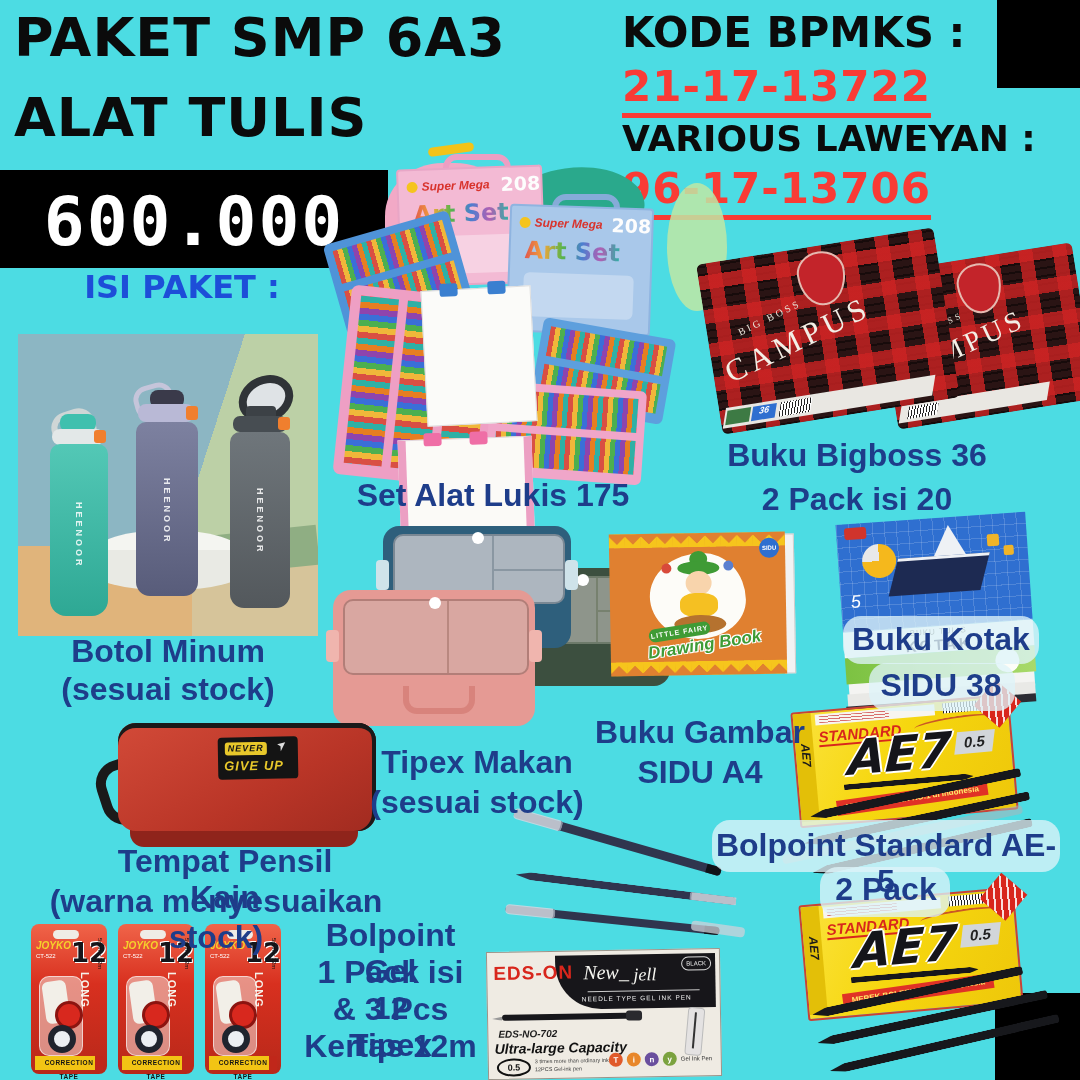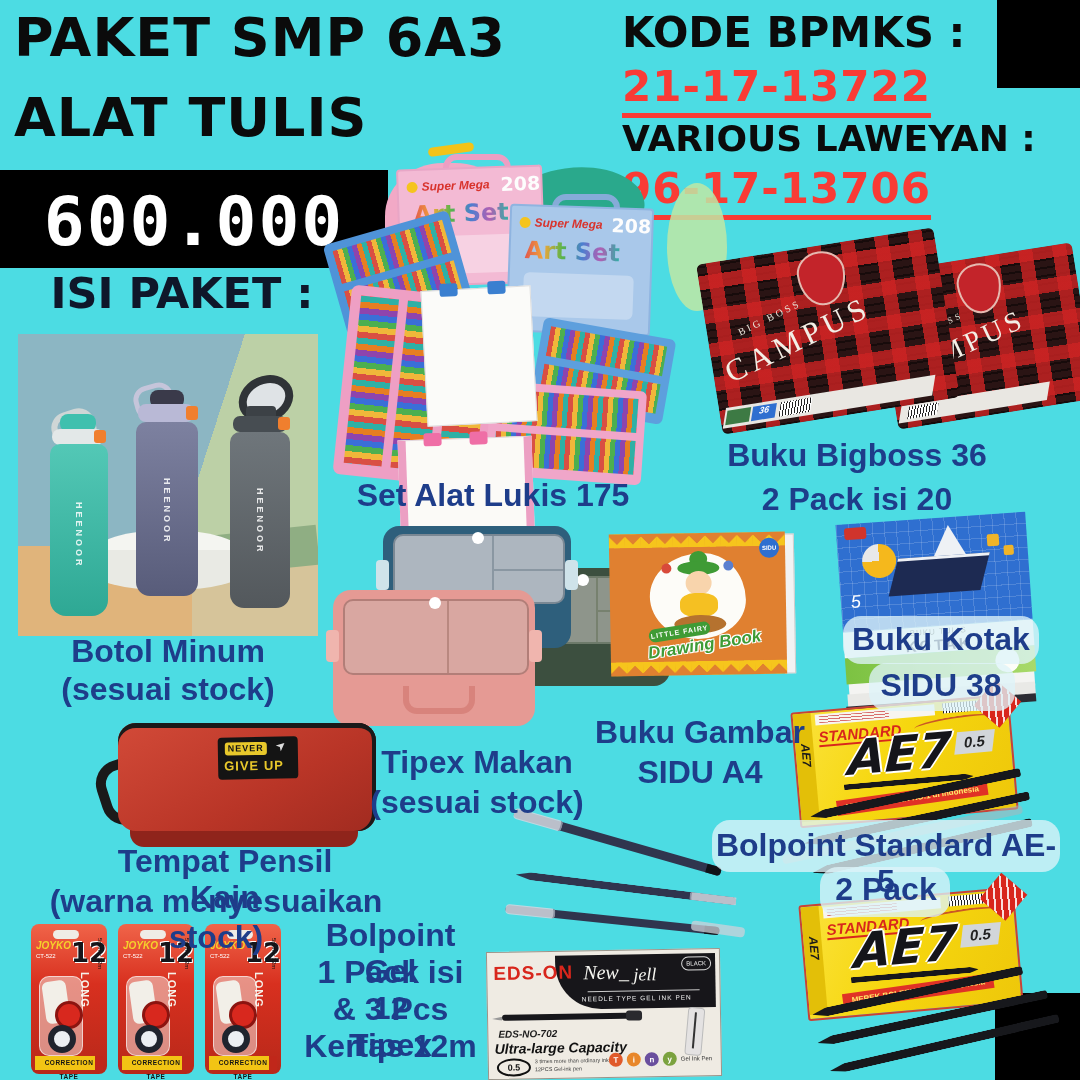--- a/index.html
+++ b/index.html
@@ -5,21 +5,21 @@
   html,body{margin:0;padding:0;background:#222;}
   #canvas{position:relative;width:1080px;height:1080px;background:#4CDCE3;overflow:hidden;
           font-family:"Liberation Sans",sans-serif;}
   .abs{position:absolute;}
   
   .title{font-family:"DejaVu Sans",sans-serif;font-weight:800;color:#0b0b0b;font-size:54px;letter-spacing:1px;}
   .kode{font-family:"DejaVu Sans",sans-serif;font-weight:800;color:#0b0b0b;}
   .code-red{font-family:"DejaVu Sans",sans-serif;font-weight:800;color:#F93B35;
             border-bottom:5px solid #F93B35;padding-bottom:2px;display:inline-block;letter-spacing:1px;}
   .price{font-family:"DejaVu Sans Mono",monospace;font-weight:bold;color:#ffffff;font-size:68px;letter-spacing:2px;}
-  .isi{font-family:"DejaVu Sans",sans-serif;font-weight:800;color:#0f172a;font-size:43px;}
+  .isi{font-family:"DejaVu Sans",sans-serif;font-weight:800;color:#1d4ed8;font-size:32px;}
   .lbl{font-weight:700;color:#1E3D8A;text-align:center;font-size:32px;line-height:1.12;z-index:20;}
   .pill{background:rgba(222,243,248,.78);border-radius:18px;z-index:19;}
   
   .blk{background:#000;}
   .tip-left{clip-path:polygon(0 50%,7% 0,100% 0,100% 100%,7% 100%);}
   .tip-right{clip-path:polygon(0 0,93% 0,100% 50%,93% 100%,0 100%);}
   .vtext{writing-mode:vertical-rl;text-orientation:mixed;}
   .prod{z-index:5;}
   
   .sticks-h{background:repeating-linear-gradient(90deg,#d94f43 0 5px,#f0b73a 5px 10px,#4caf50 10px 15px,#3a6fd8 15px 20px,#8e44ad 20px 25px,#e67e22 25px 30px,#2fb0a5 30px 35px);}
@@ -260,21 +260,21 @@
       <div class="abs" style="left:2px;top:134px;width:190px;height:26px;background:linear-gradient(90deg,#7cc242,#a8d96a);">
         <div class="abs" style="left:150px;top:1px;width:24px;height:24px;background:#fdfdf8;border-radius:50%;"></div>
       </div>
     </div>
   </div>
   <div class="abs pill" style="left:843px;top:616px;width:196px;height:48px;"></div>
   <div class="abs pill" style="left:869px;top:663px;width:146px;height:48px;"></div>
   <div class="abs lbl" style="left:845px;top:622px;width:192px;">Buku Kotak</div>
   <div class="abs lbl" style="left:845px;top:668px;width:192px;">SIDU 38</div>
 
-  <div class="abs prod" style="left:90px;top:715px;width:280px;height:140px;">
+  <div class="abs prod" style="left:90px;top:715px;width:280px;height:140px;font-style:italic;">
     <div class="abs" style="left:8px;top:40px;width:56px;height:46px;border:10px solid #1a1a1a;border-radius:24px;transform:rotate(-18deg);"></div>
     <div class="abs" style="left:40px;top:106px;width:228px;height:26px;background:#8f241b;border-radius:0 0 14px 14px;"></div>
     <div class="abs" style="left:28px;top:8px;width:258px;height:108px;background:linear-gradient(150deg,#d24a38,#b93527 60%,#a12b20);border-radius:18px;box-shadow:inset 0 5px 0 #1a1a1a,inset -4px 0 0 #1a1a1a;">
       <div class="abs" style="left:100px;top:14px;width:80px;height:42px;background:#141414;border-radius:4px;transform:rotate(-1deg);">
         <span class="abs" style="left:7px;top:5px;width:42px;height:13px;background:#e8c82b;border-radius:3px;color:#141414;font-size:9px;font-weight:900;text-align:center;line-height:13px;letter-spacing:1px;">NEVER</span>
         <span class="abs" style="left:58px;top:2px;color:#ddd;font-size:12px;transform:rotate(-40deg);">➤</span>
         <span class="abs" style="left:6px;top:21px;color:#e8c82b;font-size:13px;font-weight:900;letter-spacing:1px;">GIVE UP</span>
       </div>
     </div>
   </div>

